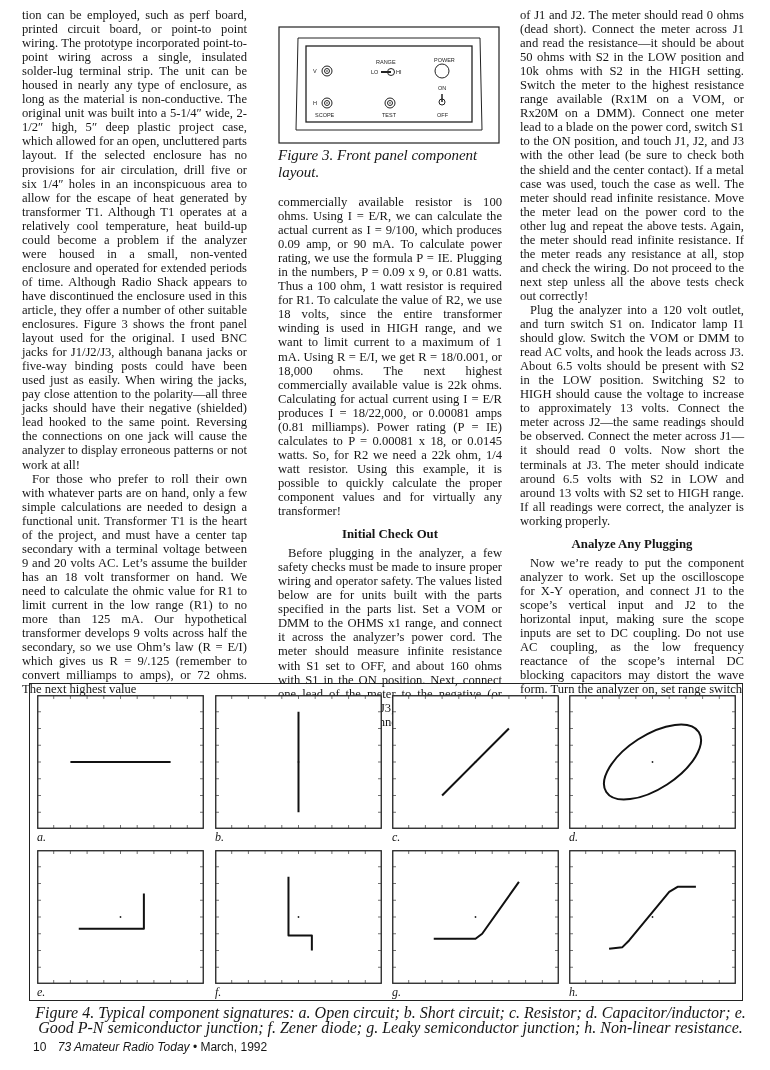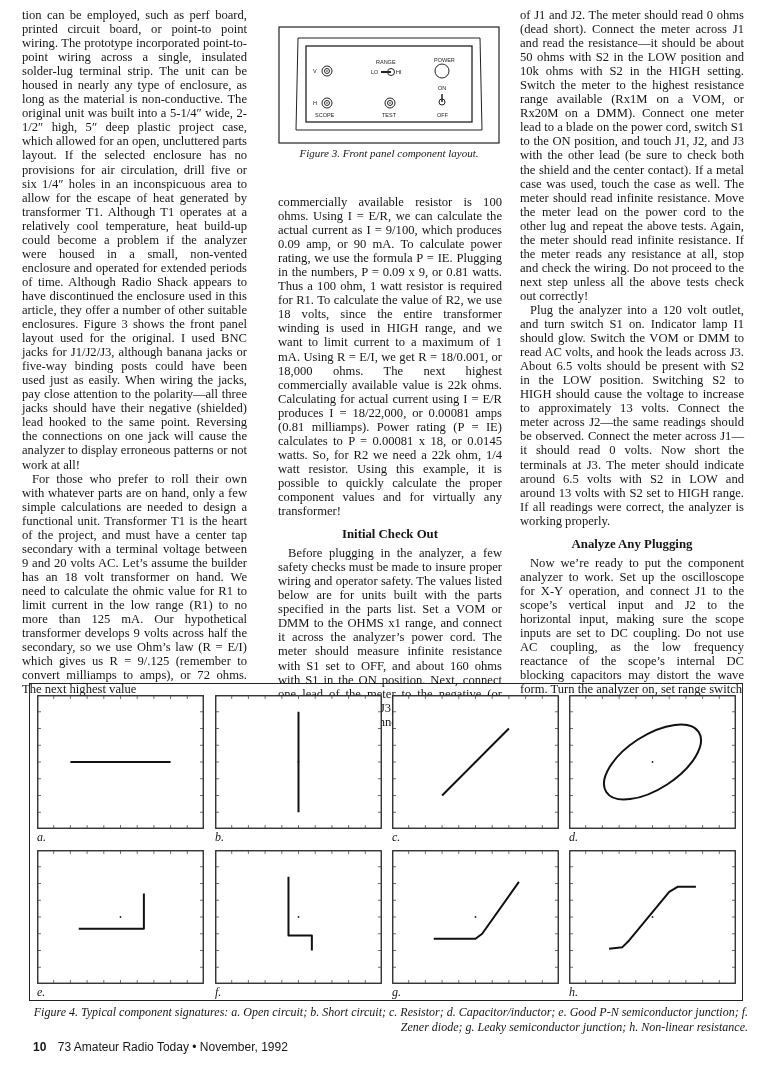--- a/index.html
+++ b/index.html
@@ -7,34 +7,34 @@
          font-family: "Liberation Serif", "DejaVu Serif", serif; color: #161616; }
   .col { position: absolute; font-size: 12.6px; line-height: 14.05px; text-align: justify;
          hyphens: none; }
   .col p { margin: 0; text-indent: 0; }
   .col p.ind { text-indent: 10px; }
   #col1 { left: 22px; top: 8px; width: 225px; }
   #col2 { left: 278px; top: 195px; width: 224px; }
   #col3 { left: 520px; top: 8px; width: 224px; }
   .sub { font-weight: bold; font-size: 12.8px; margin: 9px 0 5px 0 !important; text-align: center; }
   .fig3 { position: absolute; left: 278px; top: 26px; width: 222px; height: 118px; }
-  .fig3cap { position: absolute; left: 278px; top: 147px; width: 222px; text-align: center;
-             font-style: italic; font-size: 11px; }
+  .fig3cap { position: absolute; left: 278px; top: 147px; width: 222px; text-align: left;
+             font-style: italic; font-size: 15px; }
   .panel-lbl { font-family: "Liberation Sans", "DejaVu Sans", sans-serif; font-size: 5.5px; fill:#222; }
   .fig4box { position: absolute; left: 29px; top: 683px; width: 714px; height: 318px;
              border: 1.5px solid #222; border-bottom: 1.5px solid #222; box-sizing: border-box; }
   .scope { position: absolute; }
   .scope svg { display: block; }
   .scope-lbl { position: absolute; font-style: italic; font-size: 12px; }
   .fig4cap { position: absolute; left: 33px; top: 1005px; width: 715px; font-style: italic;
-             font-size: 12px; line-height: 15px; text-align: right; }
+             font-size: 16px; line-height: 15px; text-align: center; }
   .footer { position: absolute; left: 33px; top: 1040px; font-family: "Liberation Sans", "DejaVu Sans", sans-serif;
             font-size: 12px; }
-  .footer .pn { font-weight: bold; margin-right: 8px; }
-  .footer .mag { }
+  .footer .pn { font-weight: normal; margin-right: 8px; }
+  .footer .mag { font-style: italic; }
 </style>
 </head>
 <body>
 
 <div id="col1" class="col">
   <p>tion can be employed, such as perf board, printed circuit board, or point-to point wiring. The prototype incorporated point-to-point wiring across a single, insulated solder-lug terminal strip. The unit can be housed in nearly any type of enclosure, as long as the material is non-conductive. The original unit was built into a 5-1/4″ wide, 2-1/2″ high, 5″ deep plastic project case, which allowed for an open, uncluttered parts layout. If the selected enclosure has no provisions for air circulation, drill five or six 1/4″ holes in an inconspicuous area to allow for the escape of heat generated by transformer T1. Although T1 operates at a relatively cool temperature, heat build-up could become a problem if the analyzer were housed in a small, non-vented enclosure and operated for extended periods of time. Although Radio Shack appears to have discontinued the enclosure used in this article, they offer a number of other suitable enclosures. Figure 3 shows the front panel layout used for the original. I used BNC jacks for J1/J2/J3, although banana jacks or five-way binding posts could have been used just as easily. When wiring the jacks, pay close attention to the polarity—all three jacks should have their negative (shielded) lead hooked to the same point. Reversing the connections on one jack will cause the analyzer to display erroneous patterns or not work at all!</p>
   <p class="ind">For those who prefer to roll their own with whatever parts are on hand, only a few simple calculations are needed to design a functional unit. Transformer T1 is the heart of the project, and must have a center tap secondary with a terminal voltage between 9 and 20 volts AC. Let’s assume the builder has an 18 volt transformer on hand. We need to calculate the ohmic value for R1 to limit current in the low range (R1) to no more than 125 mA. Our hypothetical transformer develops 9 volts across half the secondary, so we use Ohm’s law (R = E/I) which gives us R = 9/.125 (remember to convert milliamps to amps), or 72 ohms. The next highest value</p>
 </div>
 
 <div class="fig3">
@@ -421,14 +421,14 @@
     </div>
     <div class="scope-lbl" style="left: 569px; top: 985px;">h.</div>
   </div>
 
 <div class="fig4cap">Figure 4. Typical component signatures: a. Open circuit; b. Short circuit; c. Resistor; d. Capacitor/inductor; e. Good P-N semiconductor junction; f. Zener diode; g. Leaky semiconductor junction; h. Non-linear resistance.</div>
 
 <div class="footer">
   <span class="pn">10</span>
   <span class="mag">73 Amateur Radio Today</span>
   <span>•</span>
-  <span>November, 1992</span>
+  <span>March, 1992</span>
 </div>
 
 </body></html>

